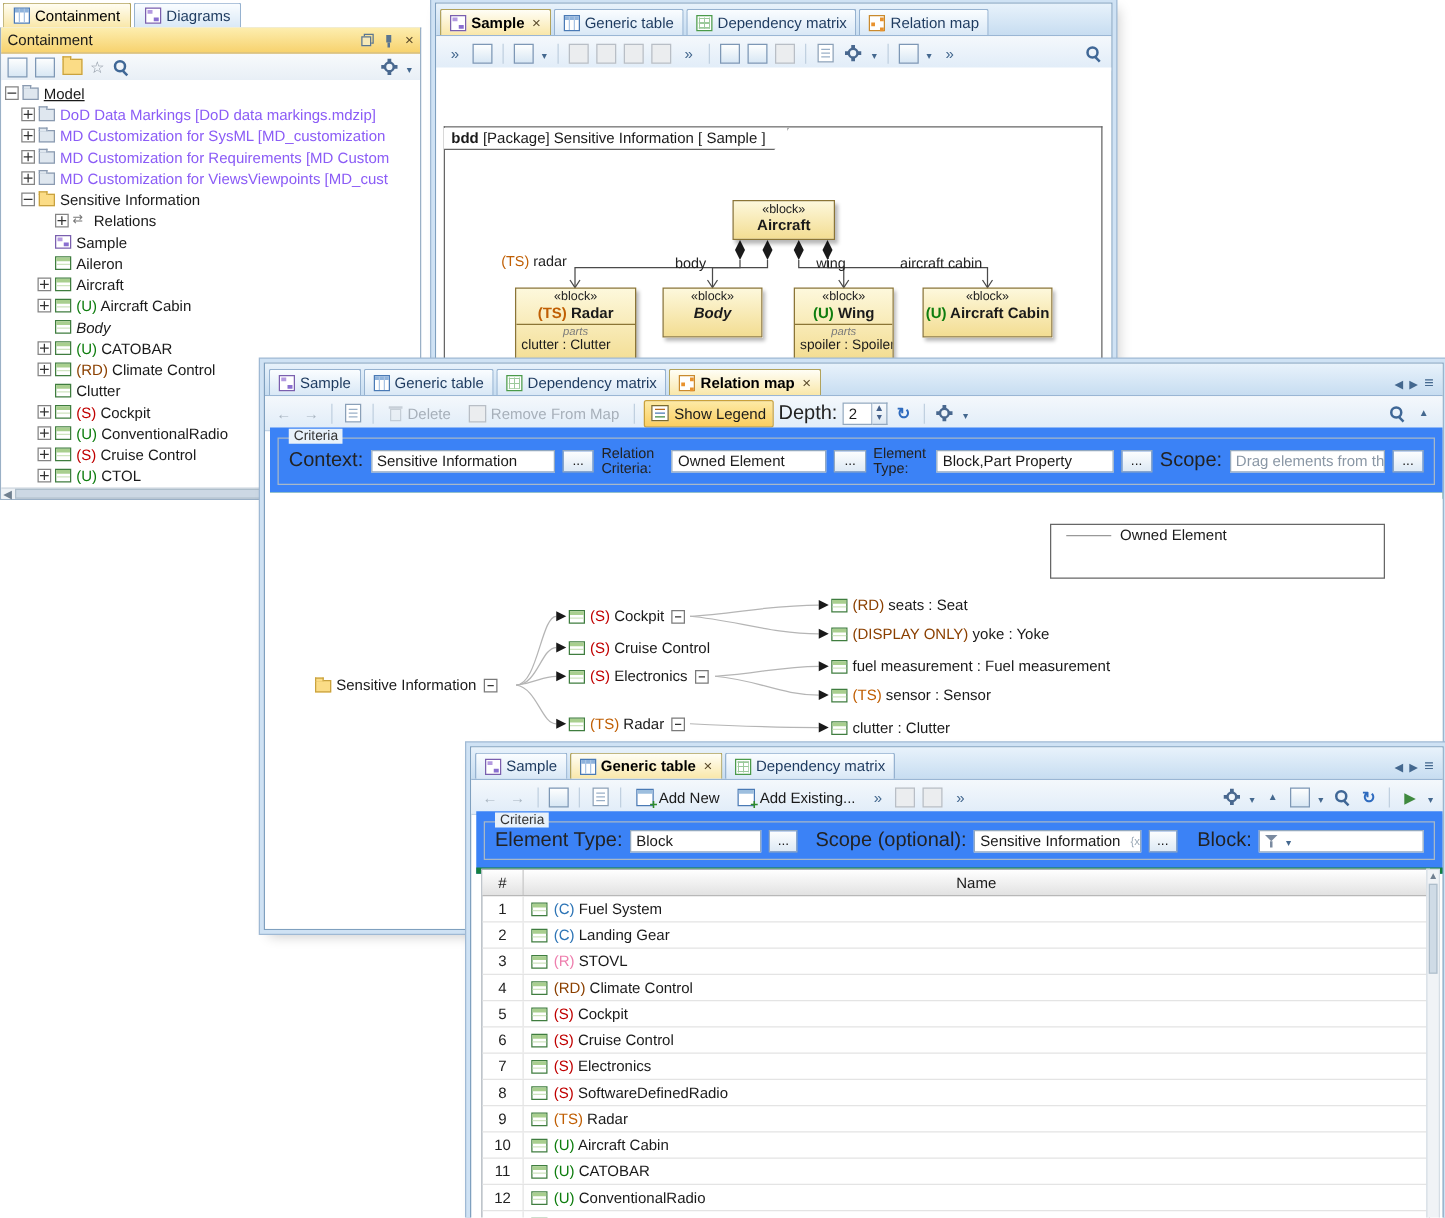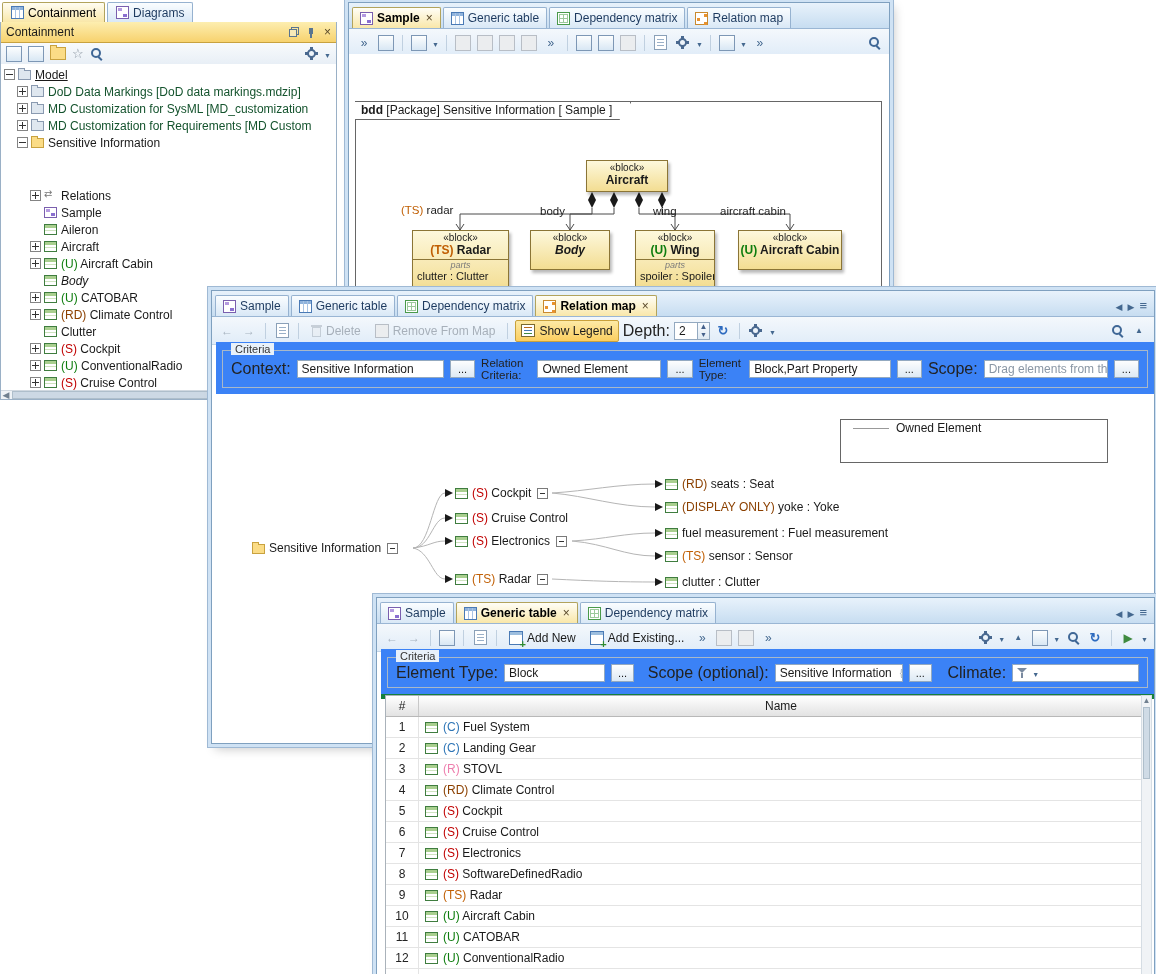--- a/index.html
+++ b/index.html
@@ -110,21 +110,21 @@
   .ptab{display:flex;align-items:center;gap:4px;height:19px;padding:0 8px;border:1px solid #96b2d0;border-bottom:none;
         border-radius:2px 2px 0 0;background:linear-gradient(#fafdff,#d9e8f6);margin-right:2px;font-size:12px;color:#1d3a5f}
   .ptab.active{background:linear-gradient(#fffdf2,#f9e7a9);border-color:#b2a35c;color:#000}
   .pbody{position:absolute;left:0;top:22px;right:0;bottom:0;border:1px solid #9ab0c6;border-top:none;background:#fff}
   .phead{height:20px;background:linear-gradient(#fdeeb0,#f7d26e);border-bottom:1px solid #c8a23f;
          display:flex;align-items:center;gap:6px;padding:0 5px;font-size:12px;color:#1a1a1a}
   .ptools{height:21px;display:flex;align-items:center;gap:6px;padding:0 5px;background:linear-gradient(#f8fafc,#e8eff6);border-bottom:1px solid #d0dae4}
   .ptree{position:absolute;left:0;top:42px;right:0;bottom:8px;overflow:hidden;background:#fff;padding-top:2px}
   .trow{display:flex;align-items:center;height:17px;white-space:nowrap;overflow:hidden}
   .tlab{margin-left:4px}
-  .tlab.gray{color:#14532d}
+  .tlab.gray{color:#8b5cf6}
   .italic{font-style:italic}
   .expbox{width:9px;height:9px;border:1px solid #848484;background:#fff;display:inline-block;position:relative;margin-right:3px;flex:none;box-sizing:content-box}
   .expbox::before{content:"";position:absolute;left:1px;right:1px;top:4px;height:1px;background:#333}
   .expbox.plus::after{content:"";position:absolute;top:1px;bottom:1px;left:4px;width:1px;background:#333}
   .expsp{width:14px;flex:none;display:inline-block}
   .hscroll{position:absolute;left:0;right:0;bottom:0;height:8px;background:#eef2f6;border-top:1px solid #d0d8e0;display:flex;align-items:stretch}
   .hs-btn{width:10px;display:flex;align-items:center;justify-content:center;color:#708090;font-size:5px}
   .hs-thumb{flex:1;background:#ccd8e4;border:1px solid #aebecb;margin:0 1px}
 
   
@@ -366,25 +366,30 @@
           <span class="expbox plus"></span>
           <span class="mi mi-package"></span>
           <span class="tlab gray">MD Customization for SysML [MD_customization</span>
         </div>
         <div class="trow" style="padding-left: 16px;">
           <span class="expbox plus"></span>
           <span class="mi mi-package"></span>
           <span class="tlab gray">MD Customization for Requirements [MD Custom</span>
         </div>
         <div class="trow" style="padding-left: 16px;">
+          <span class="expbox plus"></span>
+          <span class="mi mi-package"></span>
+          <span class="tlab gray">MD Customization for ViewsViewpoints [MD_cust</span>
+        </div>
+        <div class="trow" style="padding-left: 16px;">
           <span class="expbox minus"></span>
           <span class="mi mi-folder"></span>
           <span class="tlab">Sensitive Information</span>
         </div>
-        <div class="trow" style="padding-left: 29px; margin-top: 36px;">
+        <div class="trow" style="padding-left: 43px;">
           <span class="expbox plus"></span>
           <span class="mi mi-relations"></span>
           <span class="tlab">Relations</span>
         </div>
         <div class="trow" style="padding-left: 29px;">
           <span class="expsp"></span>
           <span class="mi mi-diagram"></span>
           <span class="tlab">Sample</span>
         </div>
         <div class="trow" style="padding-left: 29px;">
@@ -701,21 +706,21 @@
           <span>Block</span>
         </span>
       <span class="btn-more">...</span>
       <span class="flbl" style="margin-left:8px">Scope (optional):</span>
       <span class="fld" style="width:150px">
           <span>Sensitive Information</span>
           <span class="spacer"></span>
           <span class="xglyph"></span>
         </span>
       <span class="btn-more">...</span>
-      <span class="flbl" style="margin-left:10px">Climate:</span>
+      <span class="flbl" style="margin-left:10px">Block:</span>
       <span class="fld" style="width:148px">
           <span class="i-funnel"></span>
           <span class="gl gl-down"></span>
         </span>
     </div>
   </div>
   <div class="gtable">
     <div class="ghead">
       <div class="gh-num">#</div>
       <div class="gh-name">Name</div>

